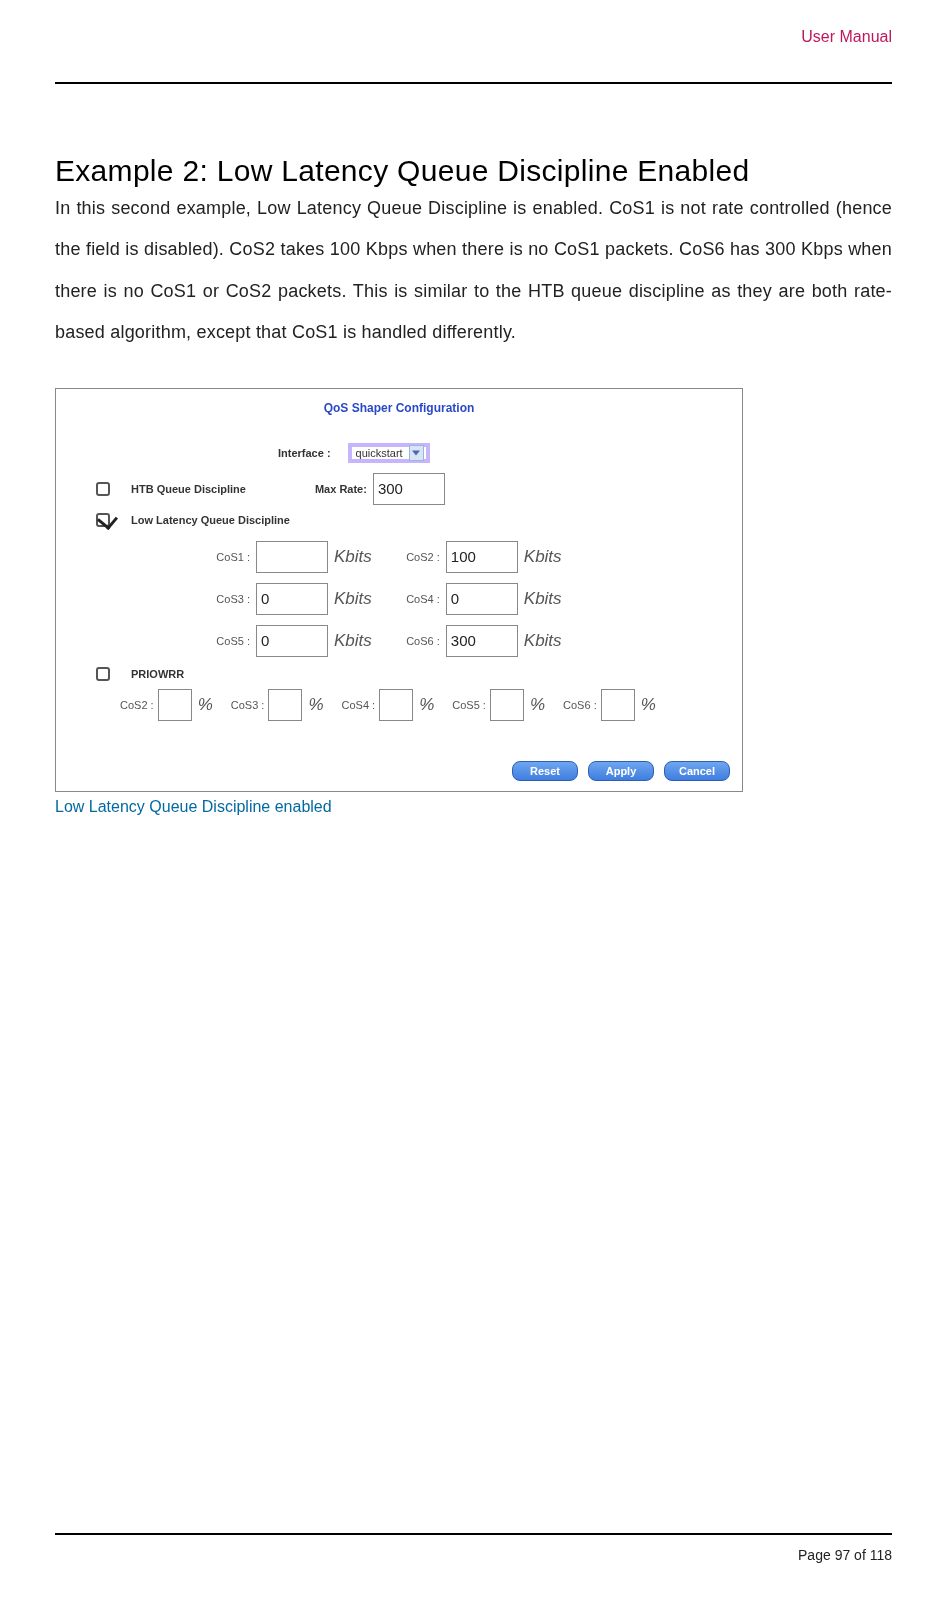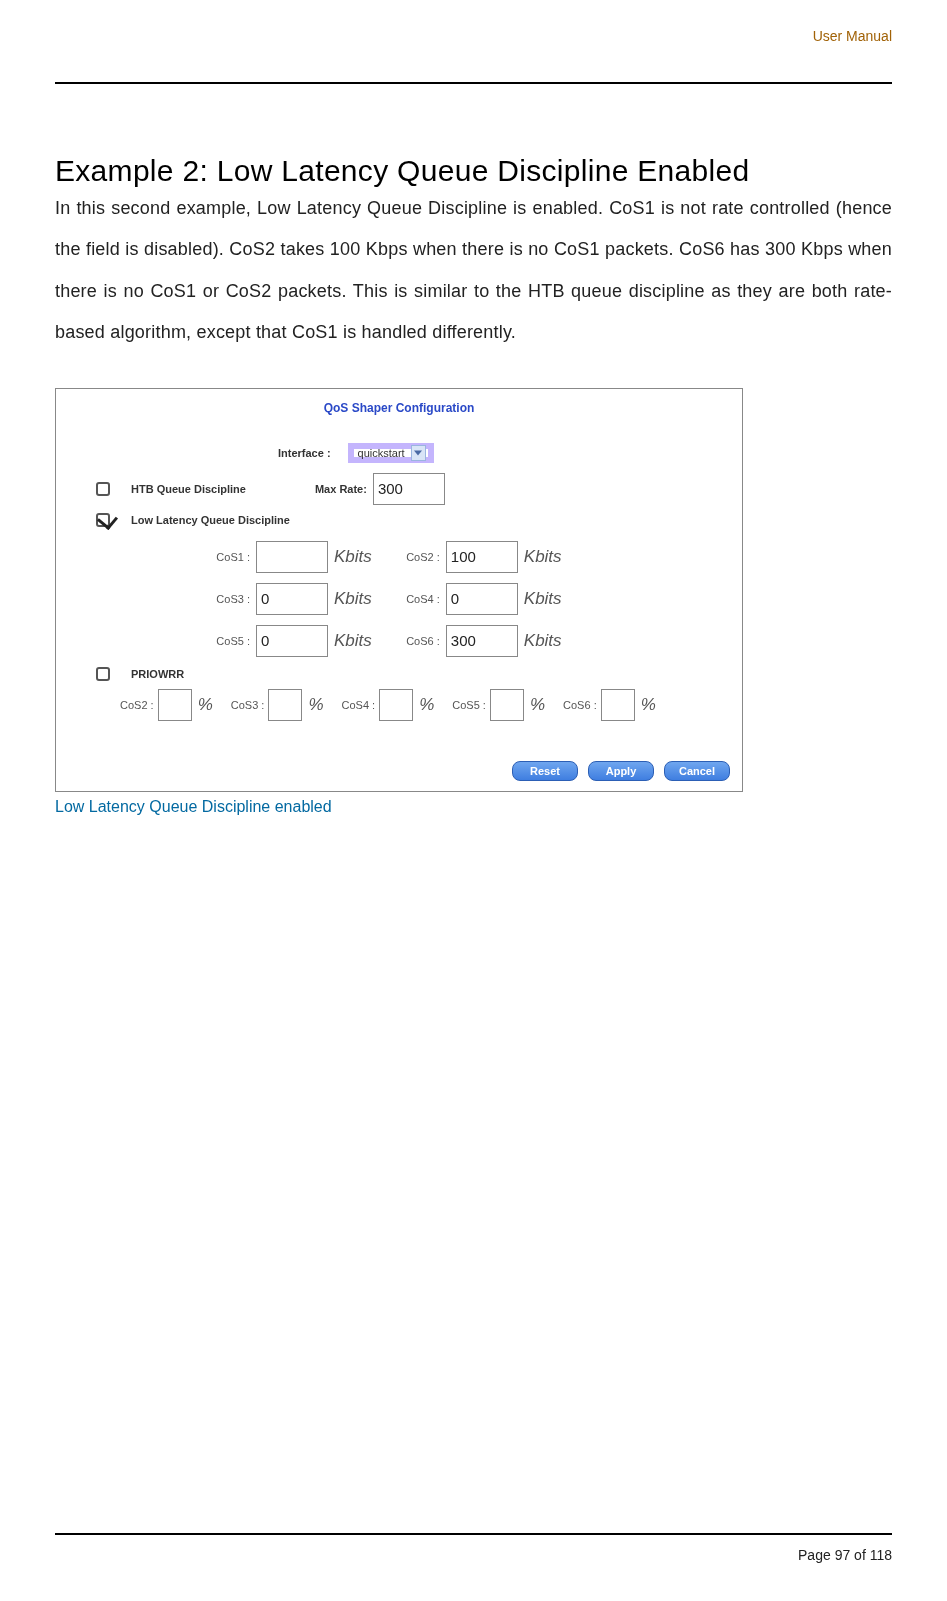--- a/index.html
+++ b/index.html
@@ -15,22 +15,22 @@
     padding: 30px 55px 0 55px;
   }
   .top-rule {
     border-top: 2px solid #000;
     margin-top: 52px;
   }
   .header-label {
     position: absolute;
     top: 28px;
     right: 55px;
-    font-size: 14px;
-    color: #a16207;
+    font-size: 16px;
+    color: #be185d;
   }
   .content {
     padding-top: 70px;
   }
   h1.title {
     font-size: 30px;
     font-weight: 400;
     color: #000000;
     letter-spacing: 0.3px;
   }
@@ -74,21 +74,21 @@
     padding-left: 210px;
     margin-bottom: 10px;
   }
   .lbl-bold {
     font-weight: bold;
     color: #333;
   }
   .select {
     display: inline-flex;
     align-items: center;
-    border: 6px solid #c4b5fd;
+    border: 4px solid #c4b5fd;
     background: #fff;
     height: 20px;
     padding: 0 2px 0 4px;
     margin-left: 4px;
     font-size: 11px;
     color: #333;
   }
   .select .arrow {
     width: 15px;
     height: 16px;

